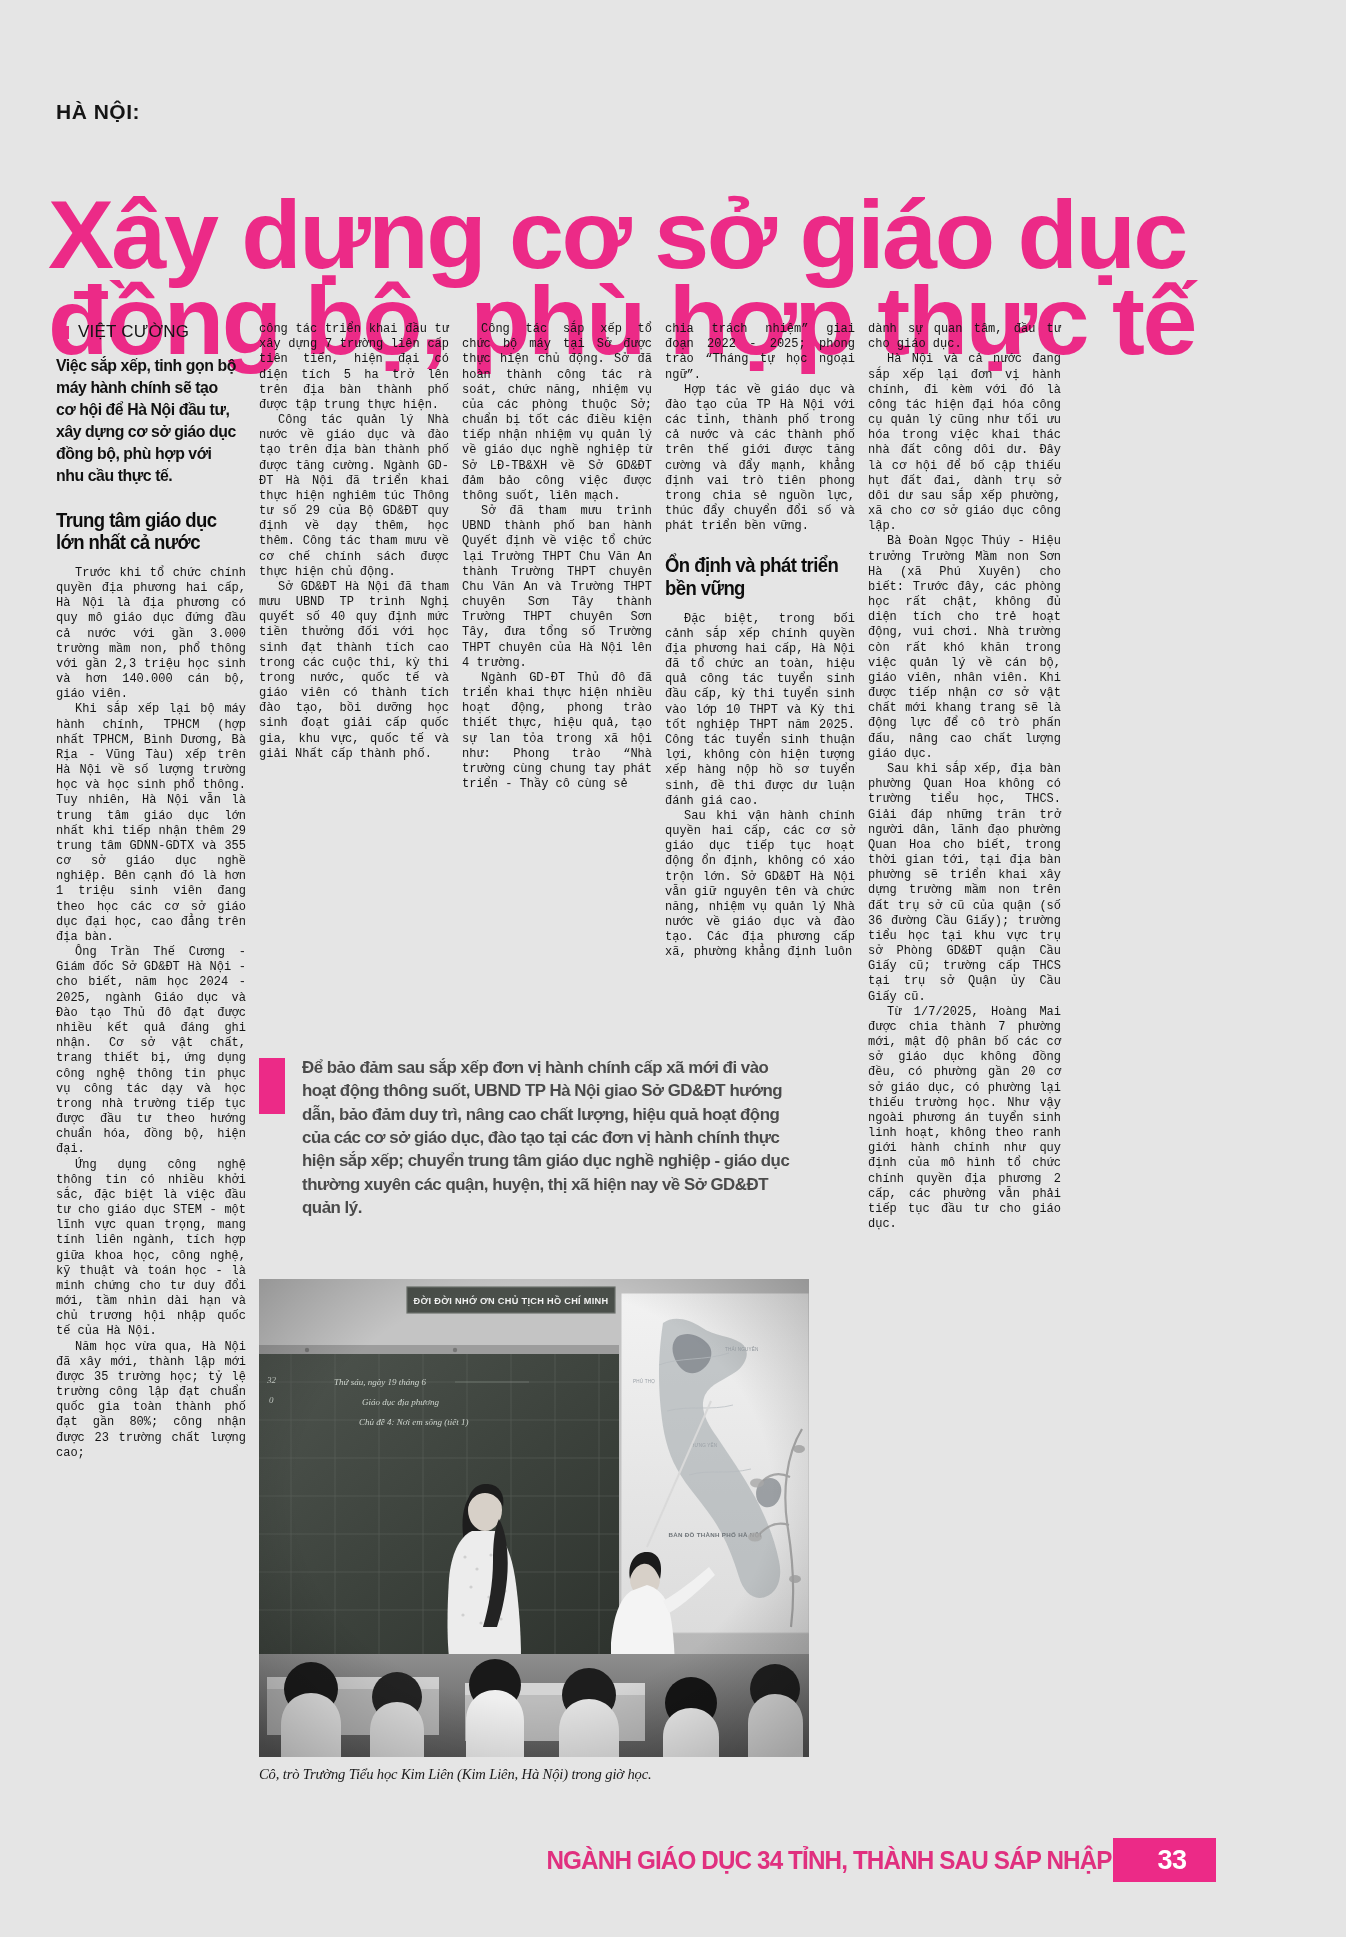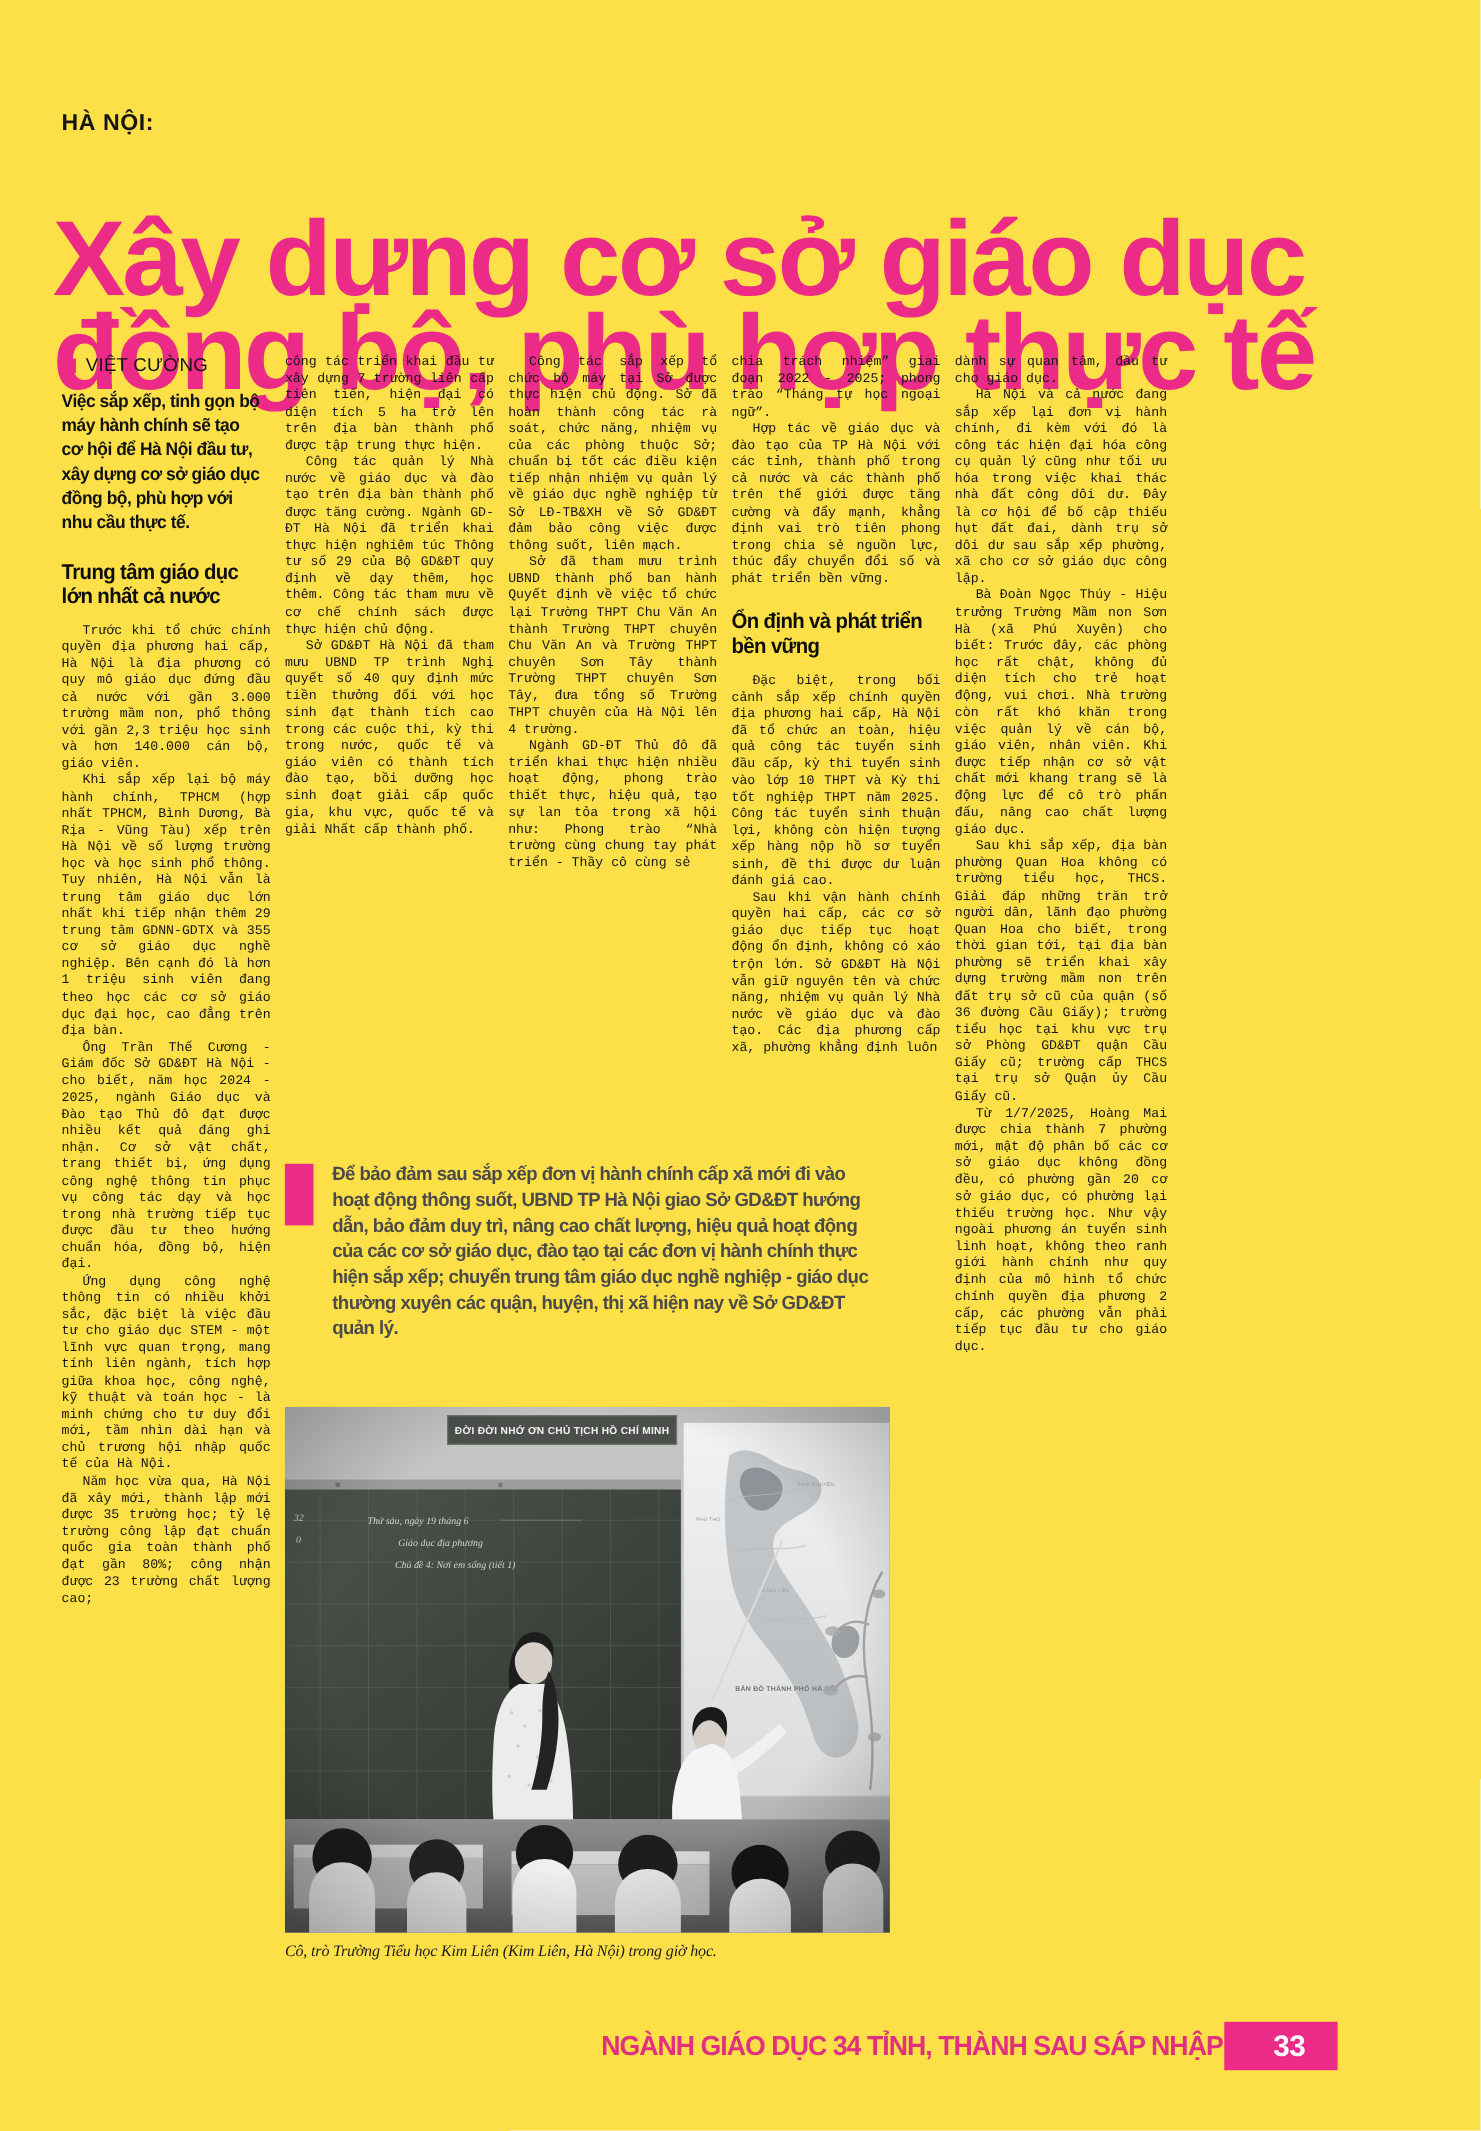--- a/index.html
+++ b/index.html
@@ -15,21 +15,21 @@
     font-family: "Liberation Serif", "DejaVu Serif", serif;
     color: #1a1a1a;
     overflow: hidden;
   }
 
   .page {
     position: absolute;
     left: 0; top: 0;
     width: 1346px;
     height: 1937px;
-    background: #fde047;
+    background: #e5e5e5;
   }
 
   
   .kicker {
     position: absolute;
     left: 56px;
     top: 100px;
     font-family: "Liberation Sans", "DejaVu Sans", sans-serif;
     font-weight: 700;
     font-size: 21px;

